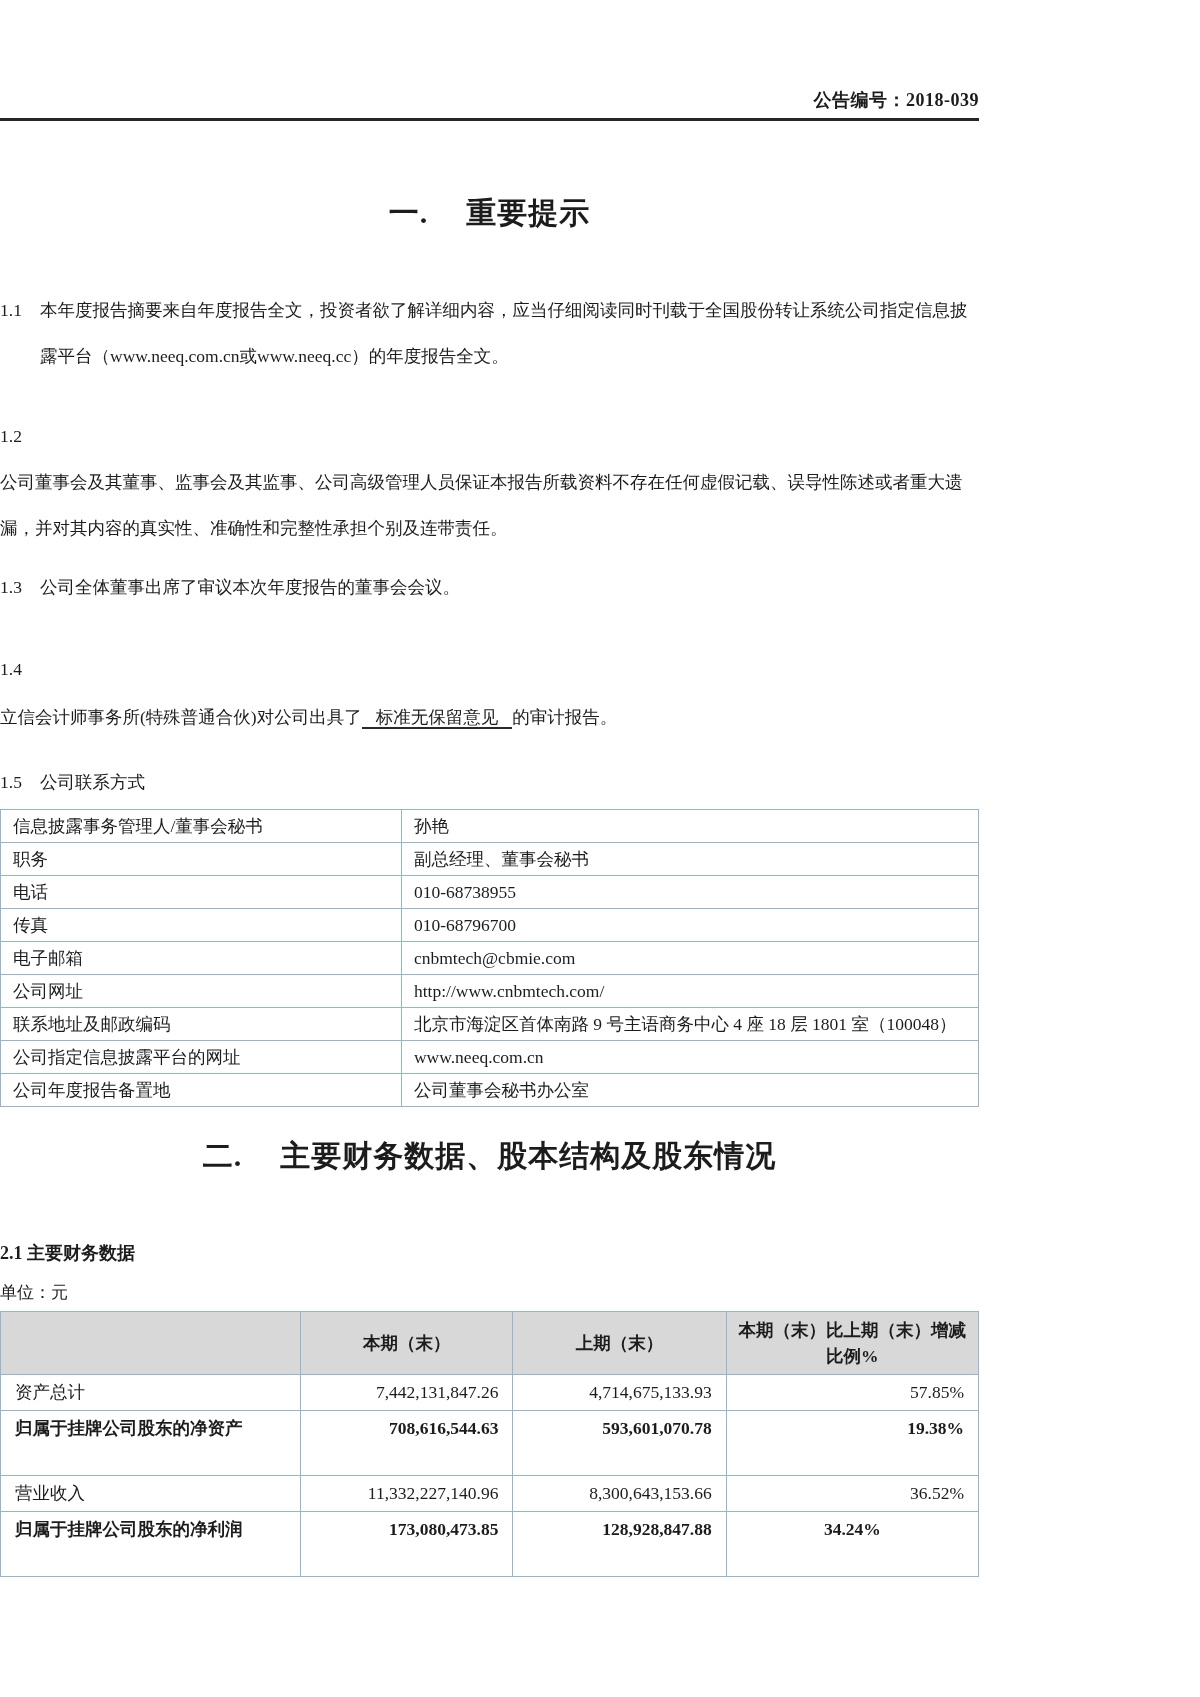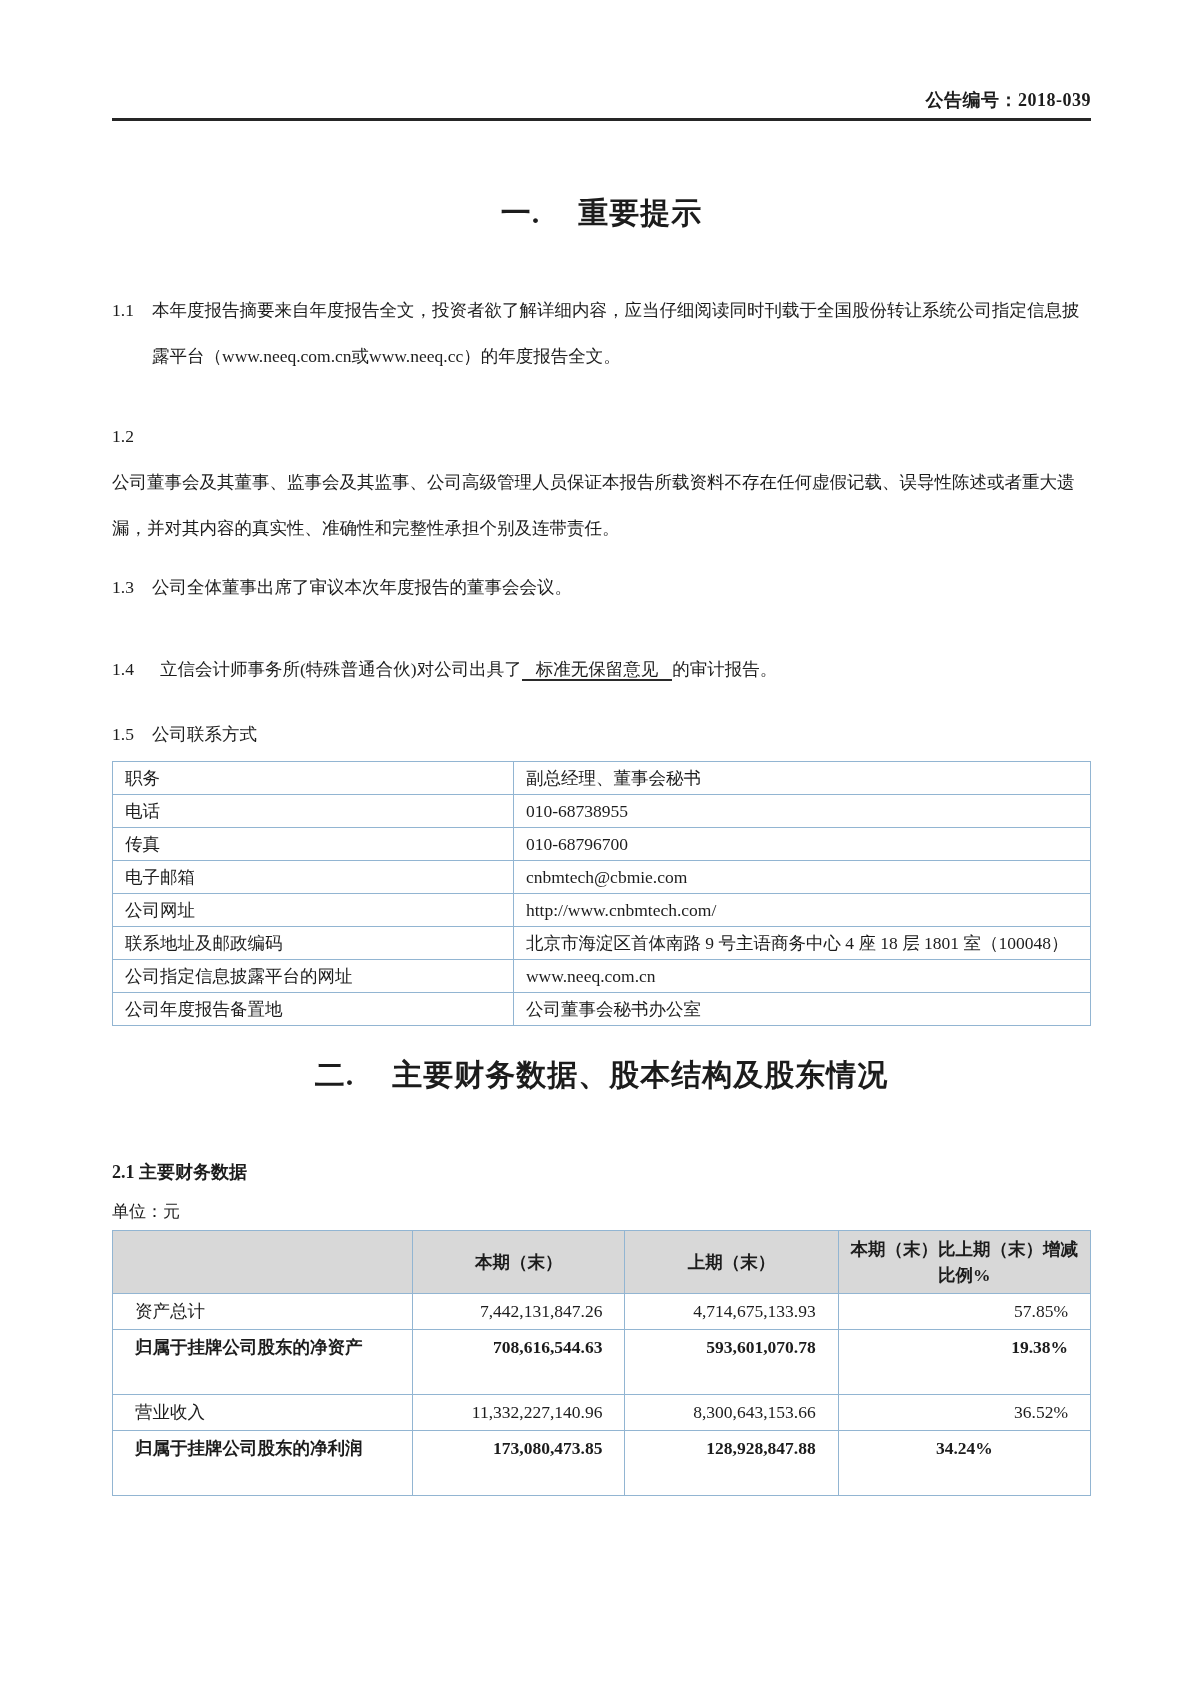--- a/index.html
+++ b/index.html
@@ -3,21 +3,21 @@
 <meta charset="utf-8">
 <style>
   html,body { margin:0; padding:0; }
   body {
     width:1200px; height:1697px;
     background:#ffffff;
     color:#1c1c1c;
     font-family:"Liberation Serif","DejaVu Serif",serif;
     overflow:hidden;
   }
-  .content { margin-left:112px; width:979px; }
+  .content { width:979px; }
 
   .doc-header {
     margin-top:88px;
     text-align:right;
     font-size:18px; font-weight:bold;
     line-height:24px;
     letter-spacing:0.5px;
   }
   .rule {
     margin-top:6px;
@@ -38,21 +38,21 @@
   .para {
     display:flex;
     font-size:17.5px;
     line-height:46px;
   }
   .para .pnum { flex:0 0 40px; }
   .para .ptext { flex:1; }
   .p11 { margin-top:52px; }
   .p12 { margin-top:34px;flex-direction:column; }
   .p13 { margin-top:13px; }
-  .p14 { margin-top:36px; }
+  .p14 { margin-top:36px;flex-direction:column; }
   .p14 .pnum { flex-basis:48px; }
   .p15 { margin-top:19px; }
   .underlined {
     border-bottom:2px solid #2a2a2a;
     padding:0 14px;
   }
 
   table { border-collapse:collapse; table-layout:fixed; width:100%; }
   td, th {
     border:1px solid #92b5d2;
@@ -89,21 +89,21 @@
   .fin-table th {
     background:#d8d8d8;
     text-align:center;
     font-weight:bold;
     padding:5px 8px;
     line-height:26px;
     vertical-align:middle;
     height:50px;
   }
   .fin-table td {
-    padding:4px 22px;
+    padding:4px 14px;
     line-height:27px;
     vertical-align:top;
   }
   .fin-table td.num { text-align:right; }
   .fin-table tr.tall td { height:56px;font-weight:bold; }
   .fin-table tr:last-child td.num-change { text-align:center; }
 </style>
 </head>
 <body>
 
@@ -140,20 +140,24 @@
     <span class="pnum">1.5</span>
     <span class="ptext">公司联系方式</span>
   </div>
 
   <table class="contact-table">
     <colgroup>
         <col class="c1">
         <col class="c2">
       </colgroup>
     <tbody>
+      <tr>
+        <td>信息披露事务管理人/董事会秘书</td>
+        <td>孙艳</td>
+      </tr>
       <tr>
         <td>职务</td>
         <td>副总经理、董事会秘书</td>
       </tr>
       <tr>
         <td>电话</td>
         <td>010-68738955</td>
       </tr>
       <tr>
         <td>传真</td>

